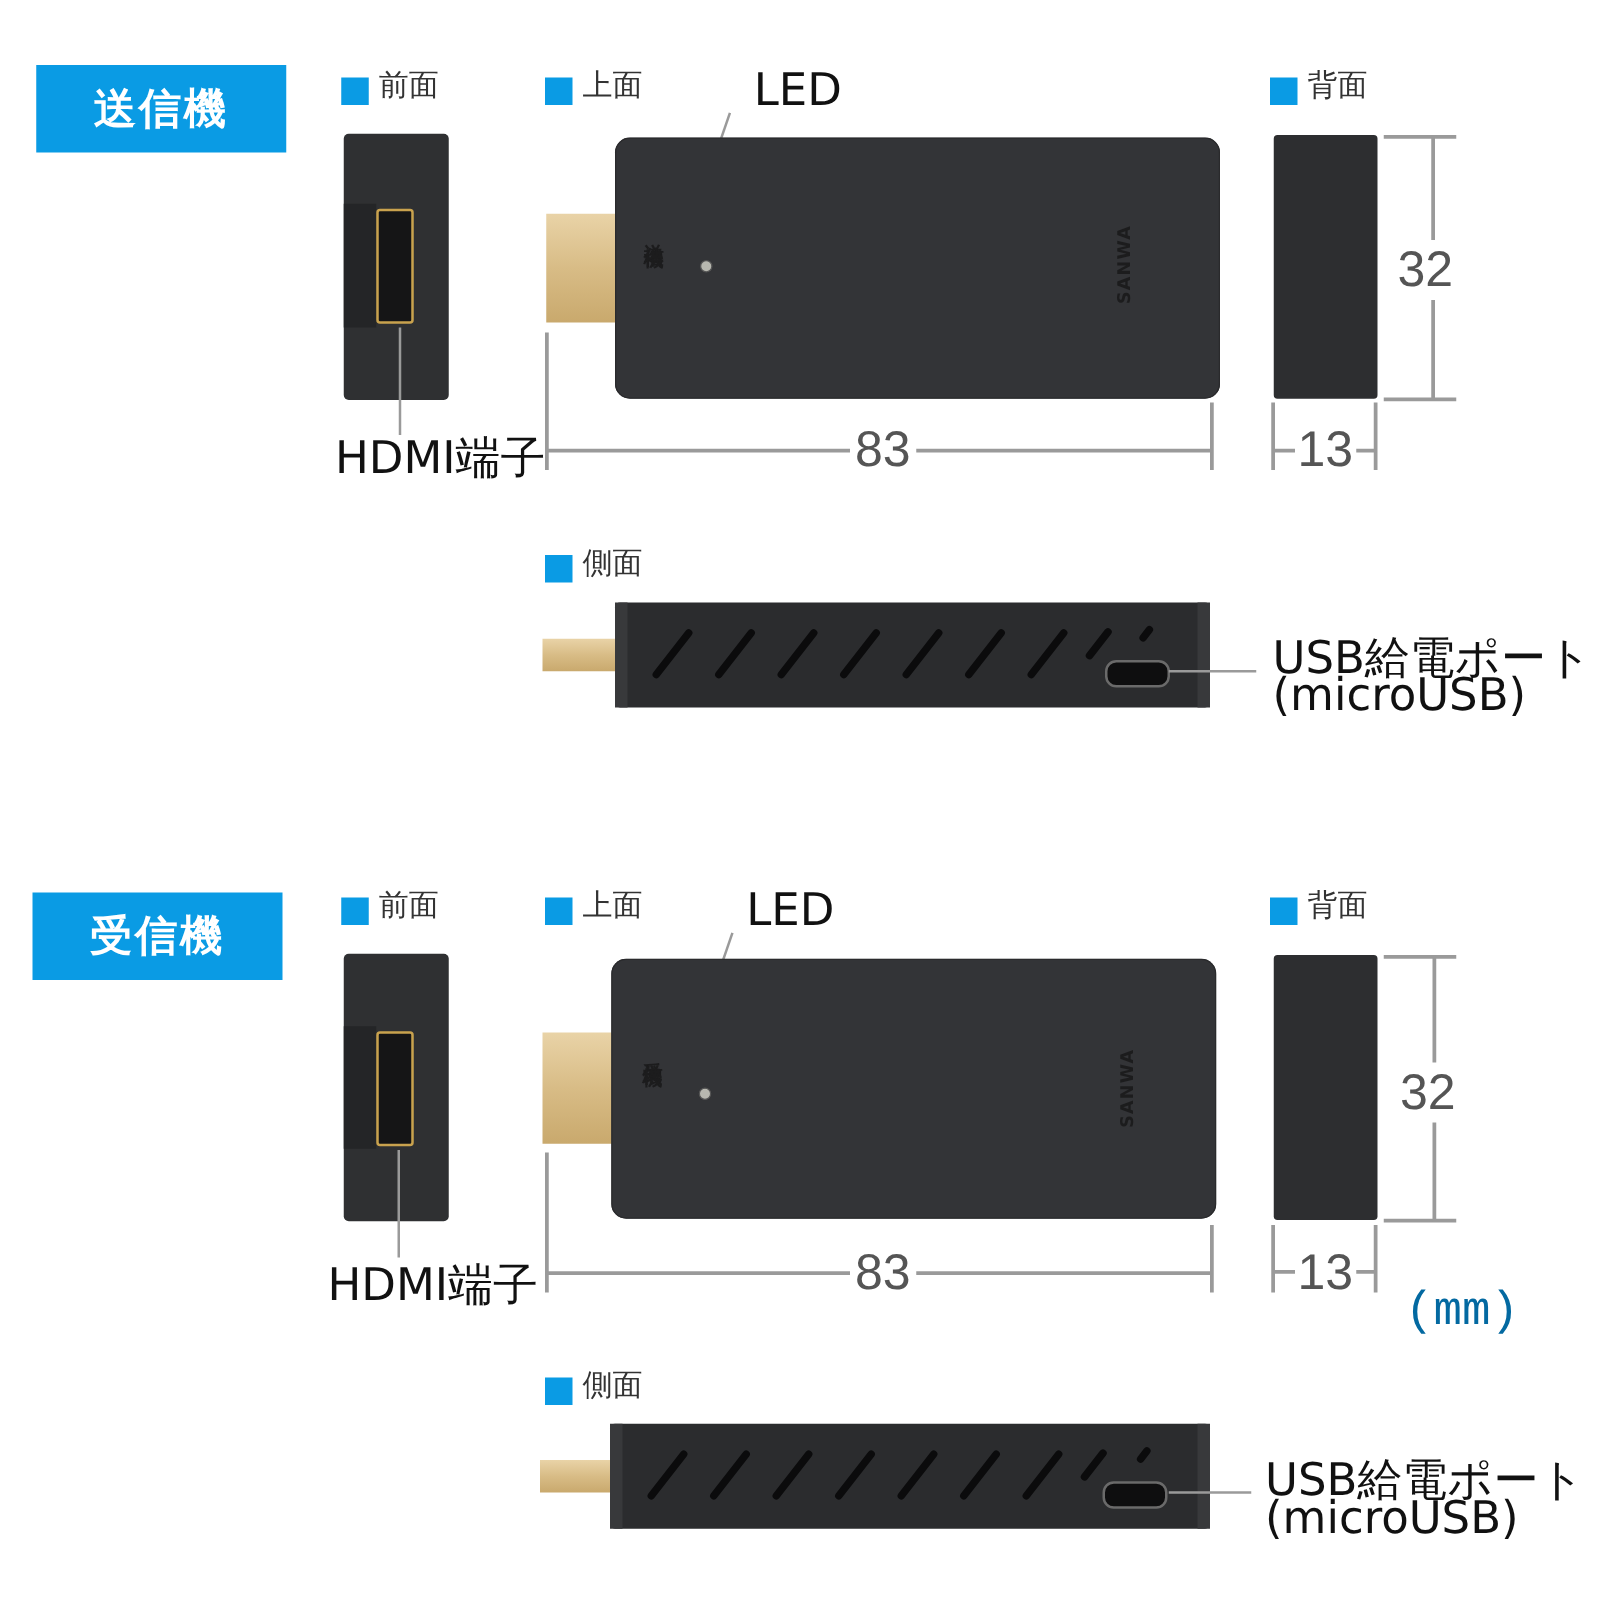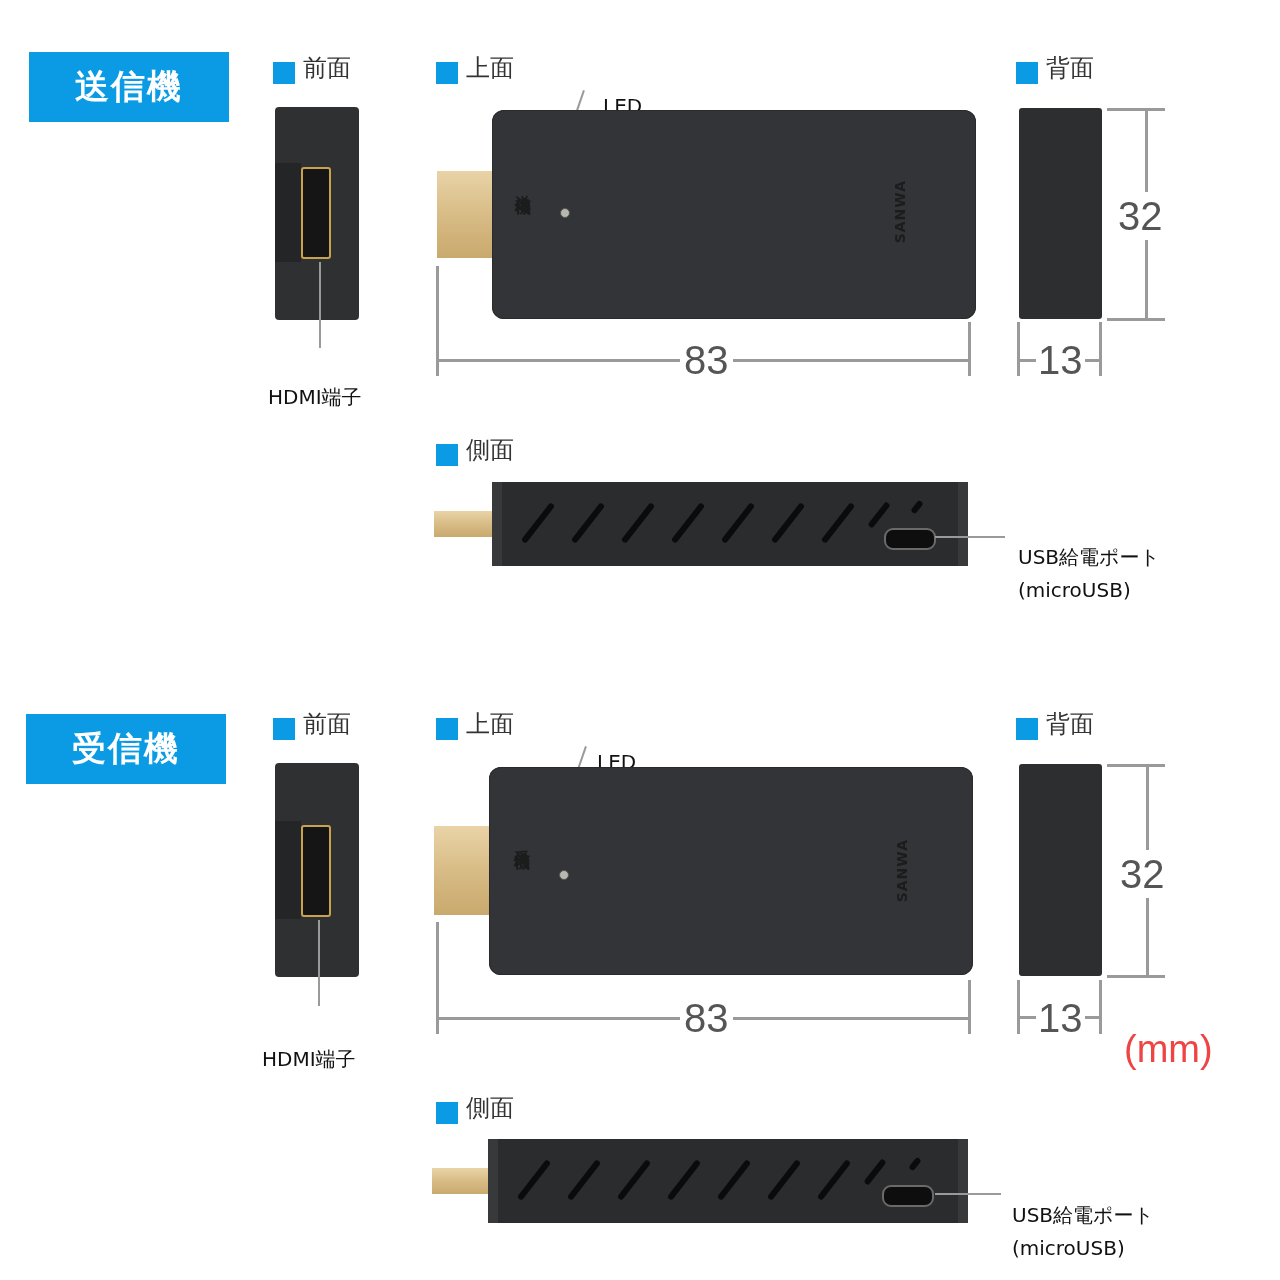--- a/index.html
+++ b/index.html
@@ -3,36 +3,36 @@
 <meta charset="utf-8">
 <style>
   html, body { margin:0; padding:0; background:#ffffff; }
   body { width:1280px; height:1280px; position:relative; overflow:hidden;
          font-family:"DejaVu Sans", "Liberation Sans", sans-serif; color:#111; }
   .abs { position:absolute; }
   .badge { background:#0a9be4; color:#fff; font-weight:bold; font-size:34px;
            display:flex; align-items:center; justify-content:center; letter-spacing:2px; }
   .view-label { font-size:24px; color:#333; display:flex; align-items:flex-end; gap:4px; white-space:nowrap; }
   .view-label .sq { display:inline-block; width:22px; height:22px; background:#0a9be4; margin-right:4px; }
-  .callout { font-size:20px; color:#111; white-space:nowrap;margin-top:42px; }
+  .callout { font-size:36px; color:#111; white-space:nowrap; }
   .dim-text { font-size:40px; color:#555; font-family:"Liberation Sans", sans-serif; background:#fff; line-height:1; }
   .line { background:#9a9a9a; }
   .gold { background:linear-gradient(180deg,#e9d3a7 0%,#d8bc86 50%,#c9a96d 100%); }
   .top-body { background:#333437; border-radius:12px; box-shadow: inset 0 0 0 1px #2a2a2c; }
   .led { width:8px; height:8px; border-radius:50%; background:#b8b8b0; border:1px solid #555; }
   .emboss-v { writing-mode:vertical-rl; color:#1c1c1d; font-size:16px; font-weight:bold; letter-spacing:2px; }
   .brand { writing-mode:vertical-rl; transform:rotate(180deg); color:#1c1c1d; font-size:14px; font-weight:bold; letter-spacing:1px; }
   .side-body { background:#2b2c2e; border-radius:4px; }
   .side-cap { background:#38393b; }
   .vent { background:#0b0b0c; height:6px; border-radius:3px; transform:rotate(-52deg); transform-origin:center; }
   .usb-port { background:#0e0e0f; border:2px solid #6a6a6a; border-radius:9px; }
   .front-body { background:#2f3032; border-radius:4px; }
   .hdmi-port { background:#151516; border:2px solid #c9a24e; border-radius:3px; }
   .back-body { background:#2d2e30; border-radius:3px; }
-  .mm-unit { font-size:38px; color:#ef4444; font-family:Liberation Sans, sans-serif; }
+  .mm-unit { font-size:38px; color:#0369a1; font-family:Liberation Mono, monospace; }
 </style>
 </head>
 <body>
 
 <div class="abs badge" style="left:29px;top:52px;width:200px;height:70px;">
   <span>送信機</span>
 </div>
 
 <div class="abs view-label" style="left:273px;top:52px;">
   <span class="sq"></span>

